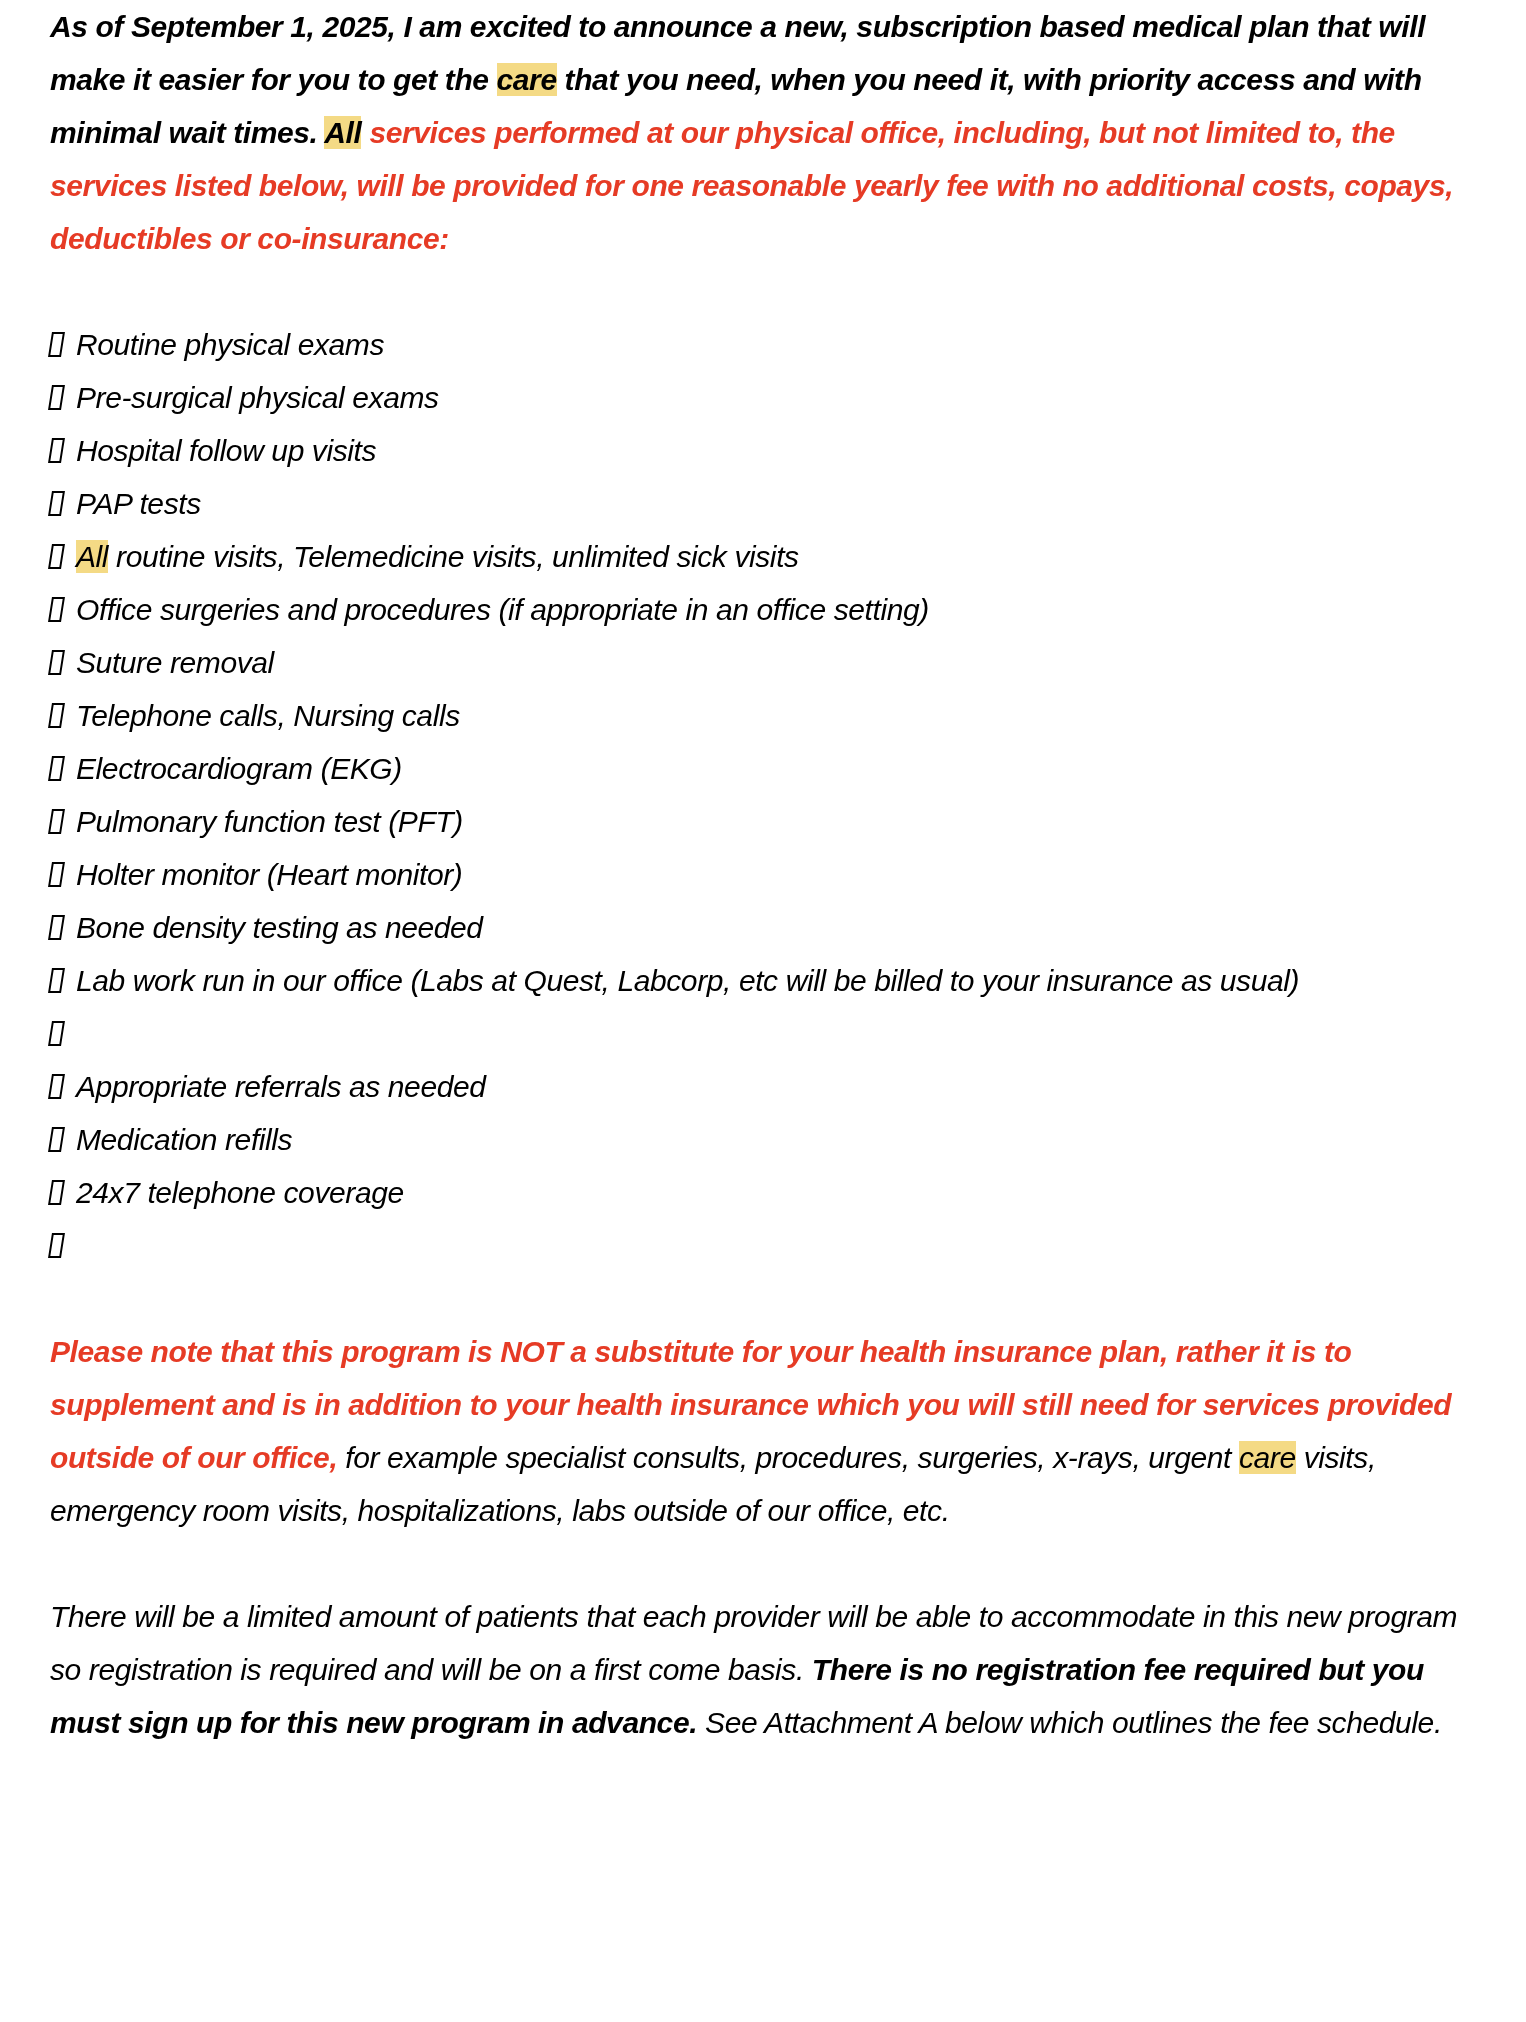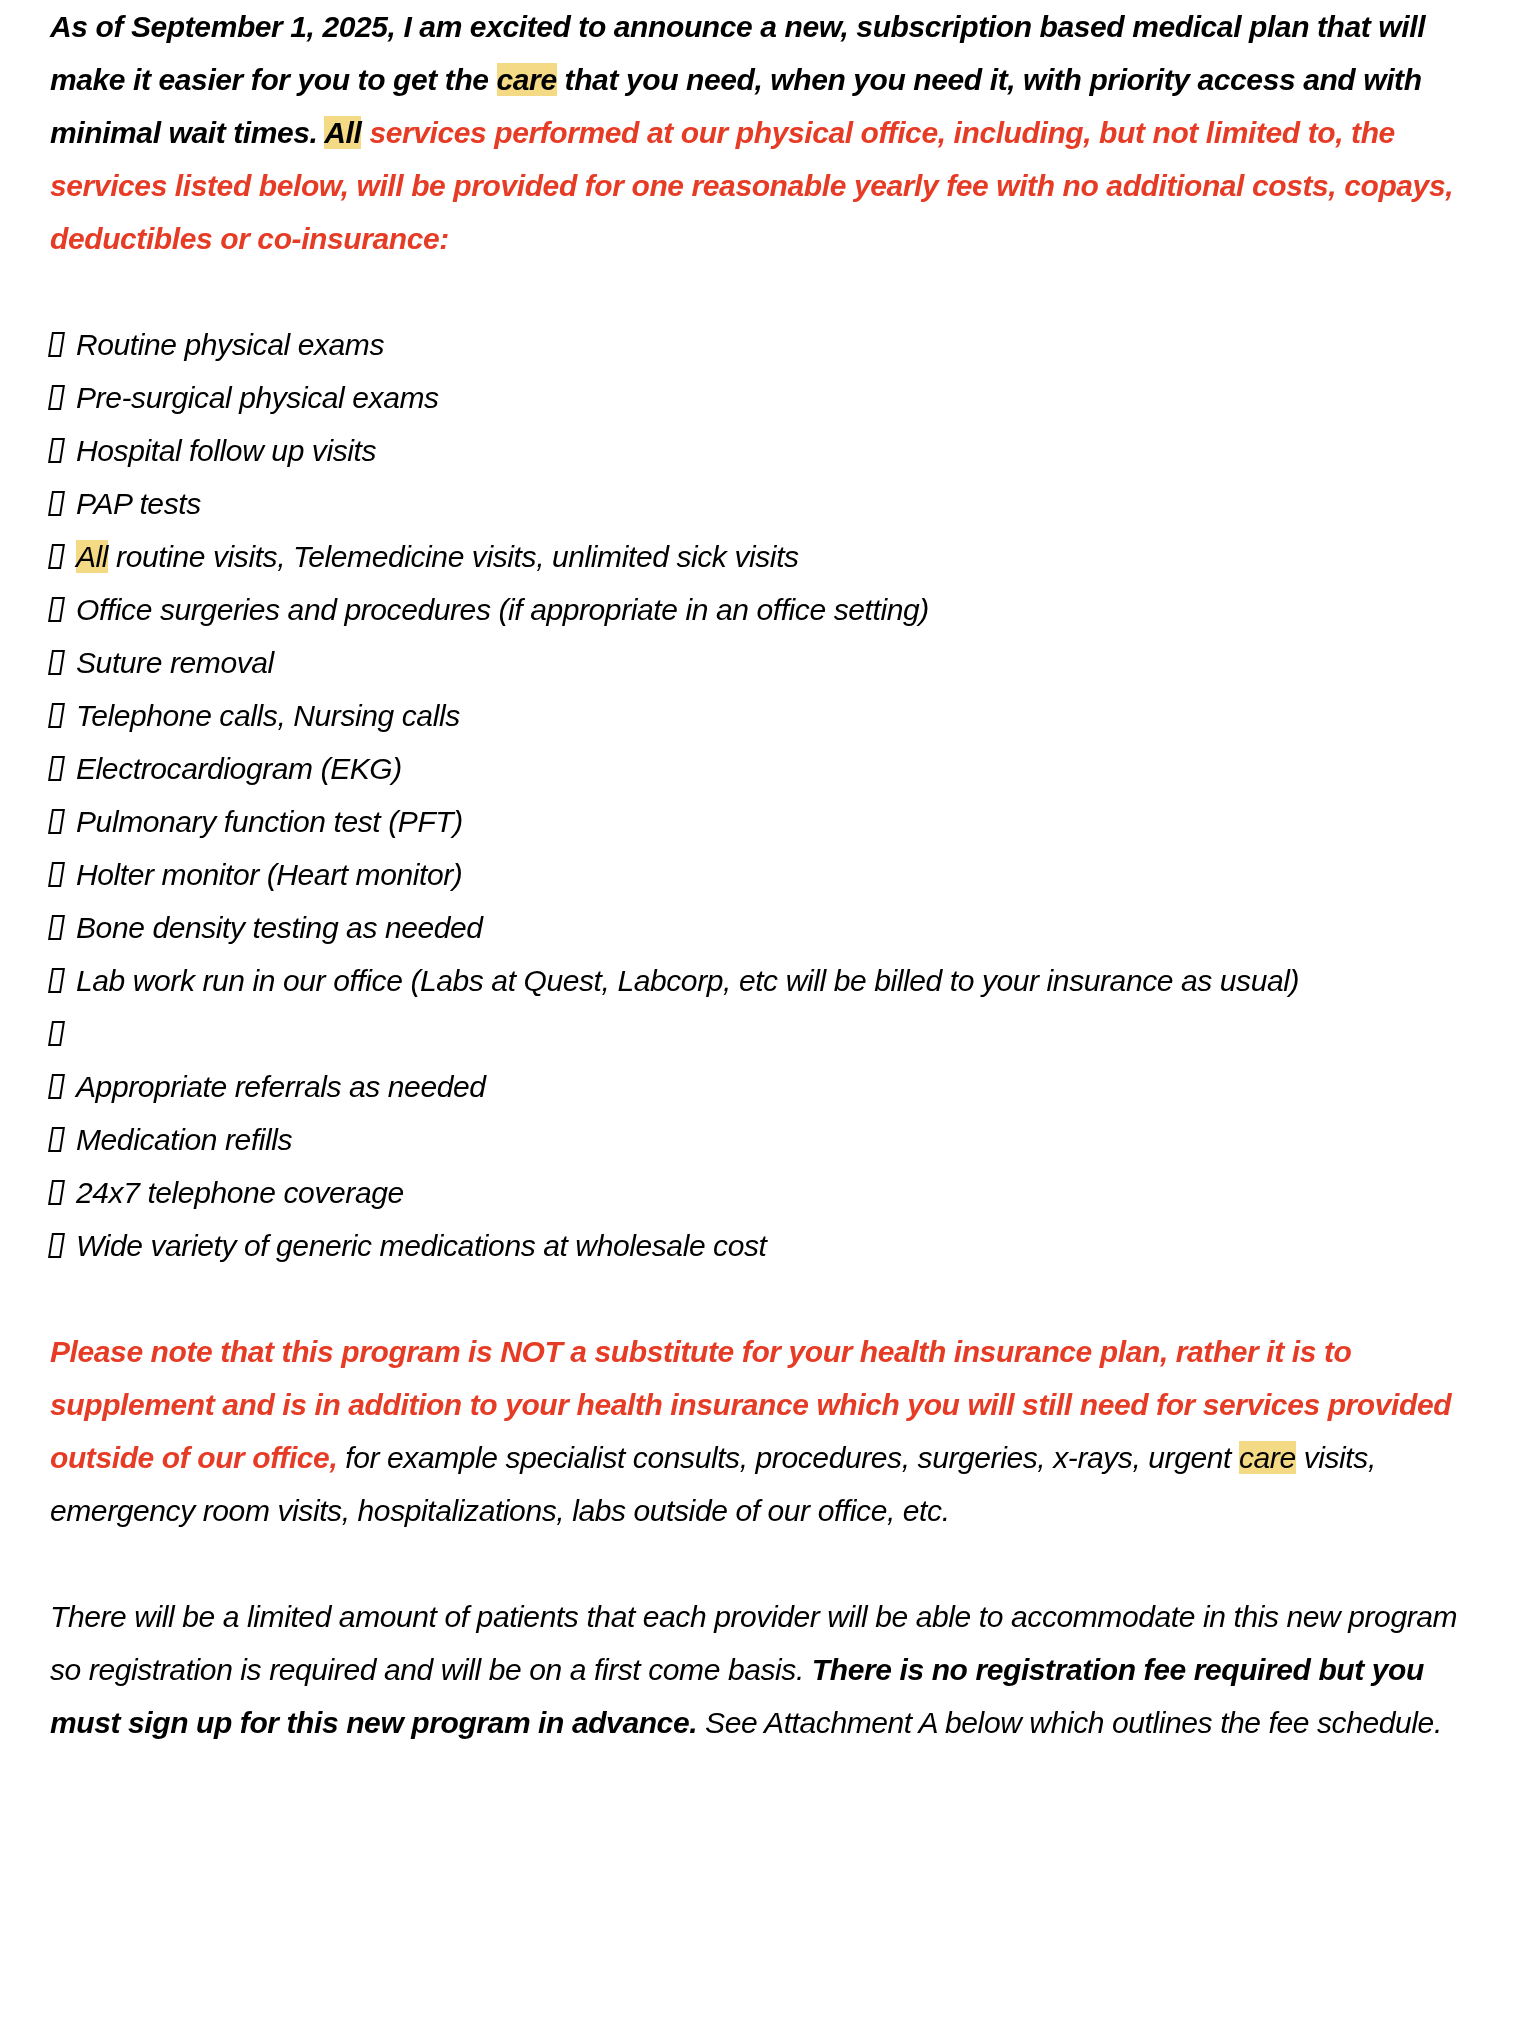--- a/index.html
+++ b/index.html
@@ -53,17 +53,17 @@
       <div class="li"><span class="tofu"></span><span>Telephone calls, Nursing calls</span></div>
       <div class="li"><span class="tofu"></span><span>Electrocardiogram (EKG)</span></div>
       <div class="li"><span class="tofu"></span><span>Pulmonary function test (PFT)</span></div>
       <div class="li"><span class="tofu"></span><span>Holter monitor (Heart monitor)</span></div>
       <div class="li"><span class="tofu"></span><span>Bone density testing as needed</span></div>
       <div class="li"><span class="tofu"></span><span>Lab work run in our office (Labs at Quest, Labcorp, etc will be billed to your insurance as usual)</span></div>
       <div class="li"><span class="tofu"></span></div>
       <div class="li"><span class="tofu"></span><span>Appropriate referrals as needed</span></div>
       <div class="li"><span class="tofu"></span><span>Medication refills</span></div>
       <div class="li"><span class="tofu"></span><span>24x7 telephone coverage</span></div>
-      <div class="li"><span class="tofu"></span><span>Wide variety of generic medications at wholesale cost</span></div>
+      <div class="li"><span class="tofu"></span></div>
     </div>
     <p class="block"><span class="seg-bold seg-red">Please note that this program is NOT a substitute for your health insurance plan, rather it is to supplement and is in addition to your health insurance which you will still need for services provided outside of our office, </span><span>for example specialist consults, procedures, surgeries, x-rays, urgent </span><span class="seg-hl">care</span><span> visits, emergency room visits, hospitalizations, labs outside of our office, etc.</span></p>
     <p class="block"><span>There will be a limited amount of patients that each provider will be able to accommodate in this new program so registration is required and will be on a first come basis. </span><span class="seg-bold">There is no registration fee required but you must sign up for this new program in advance. </span><span>See Attachment A below which outlines the fee schedule.</span></p>
   </main>
 
 </body></html>

